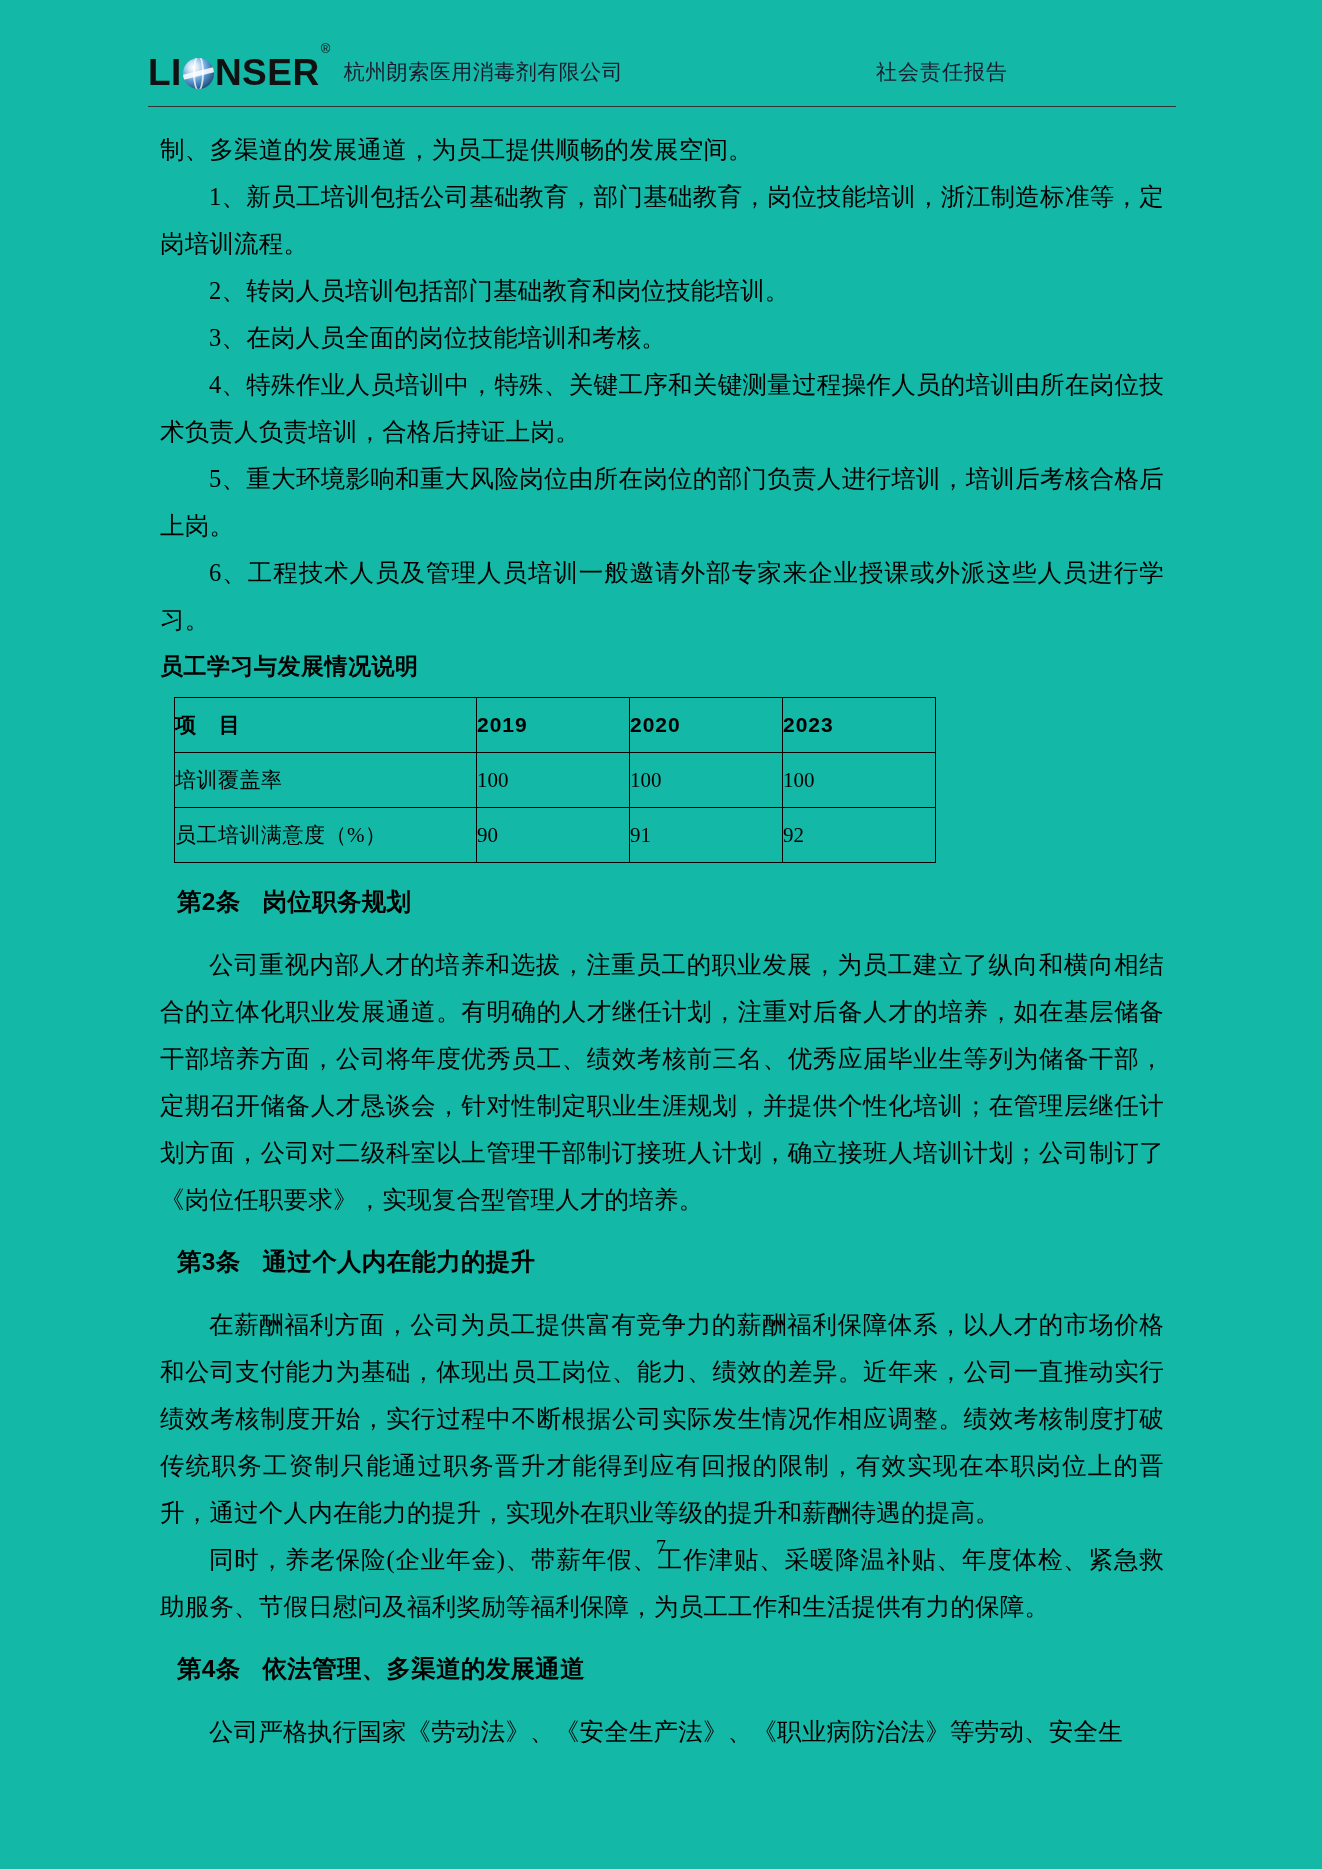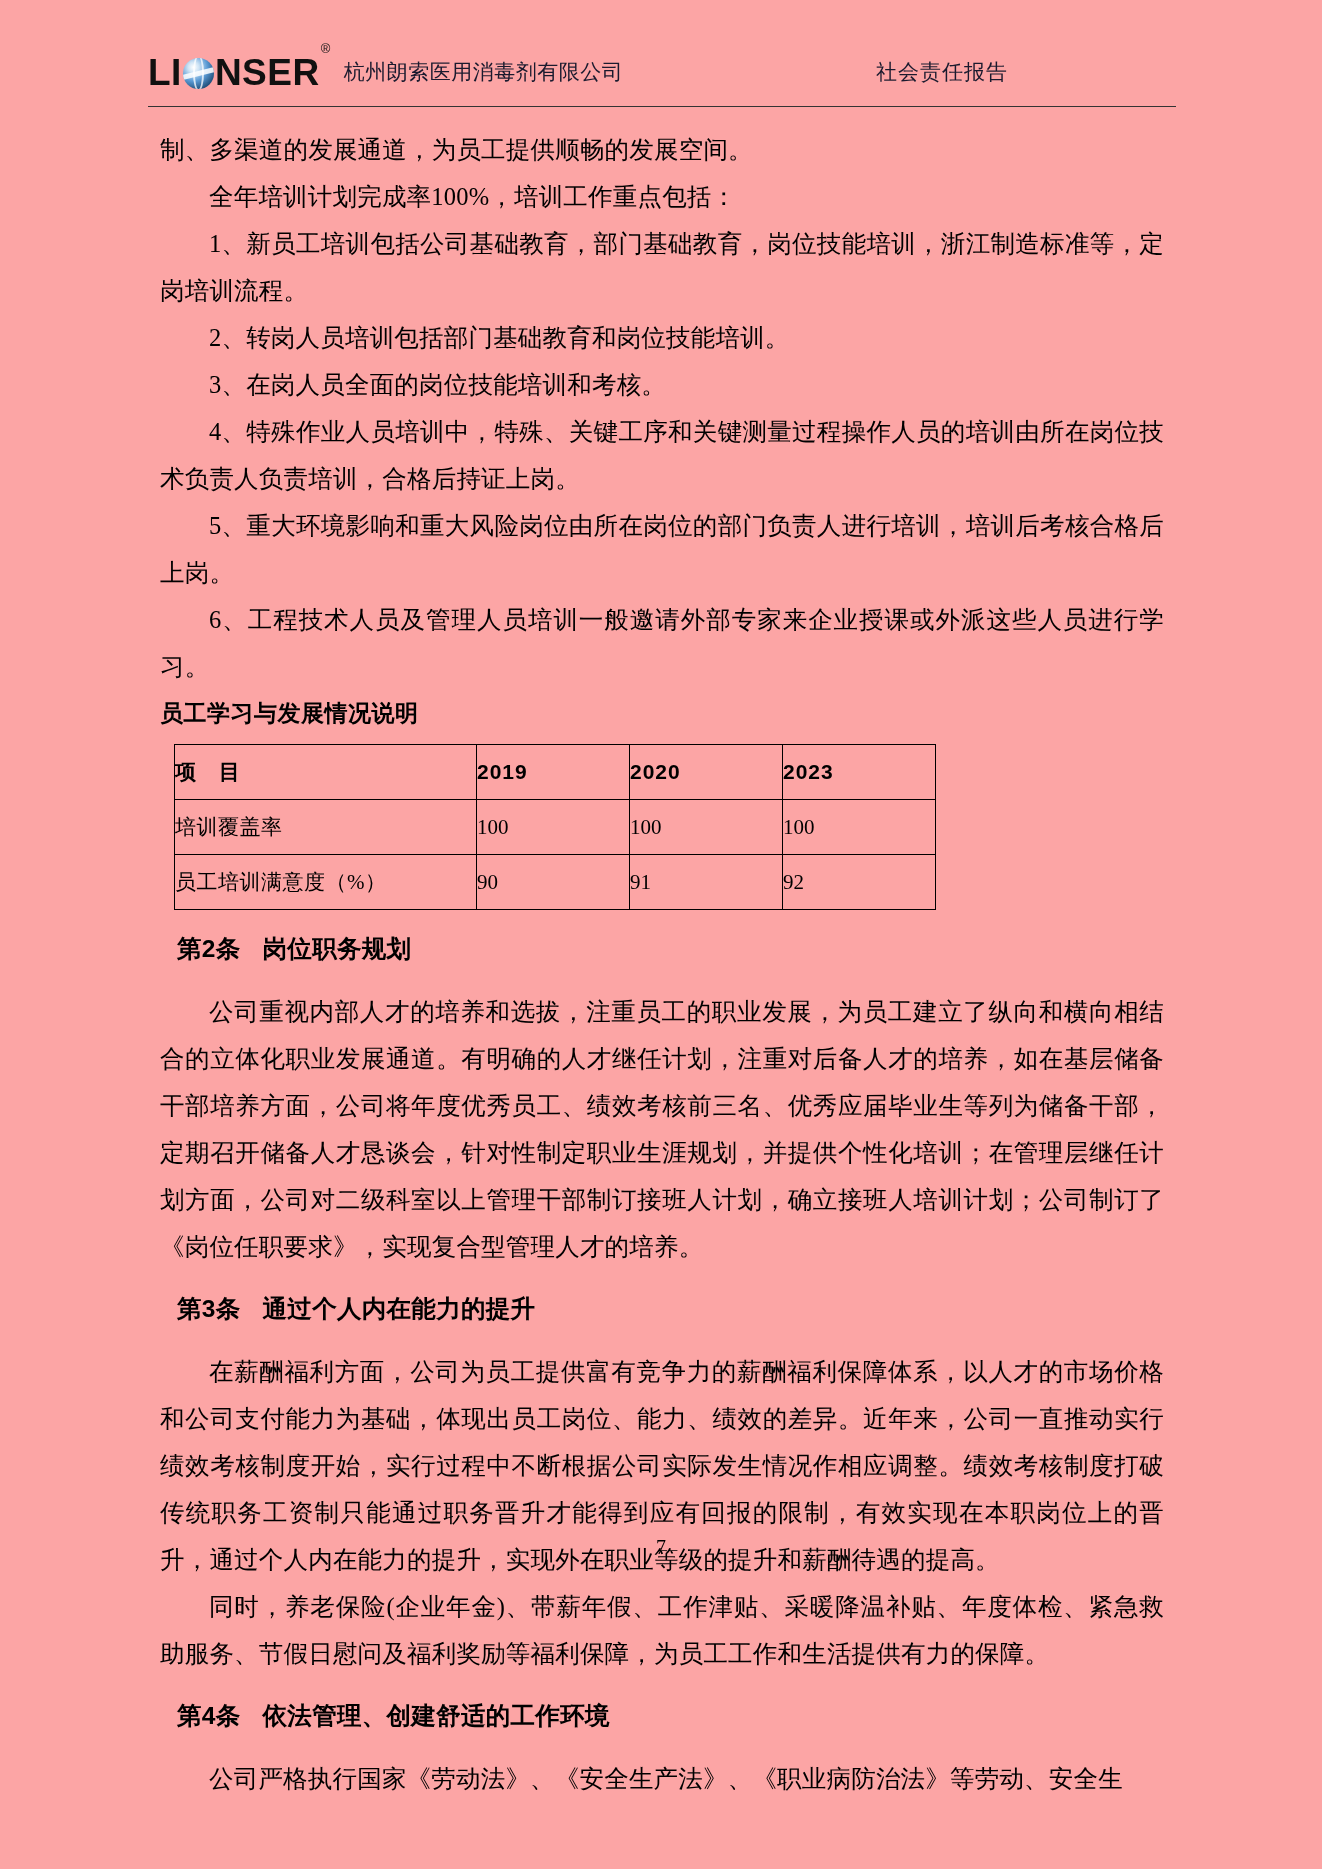--- a/index.html
+++ b/index.html
@@ -9,21 +9,21 @@
   }
   body {
     font-family: "Liberation Serif", "DejaVu Serif", serif;
     color: #000000;
   }
   .page {
     position: relative;
     width: 1322px;
     height: 1869px;
     margin: 0 auto;
-    background: #fca5a5;
+    background: #14b8a6;
     box-sizing: border-box;
     overflow: hidden;
   }
 
   
   .header {
     position: absolute;
     left: 148px;
     top: 38px;
     width: 1028px;
@@ -204,21 +204,20 @@
       <span class="company-name">杭州朗索医用消毒剂有限公司</span>
     </div>
     <div class="header-right">社会责任报告</div>
   </div>
   <div class="header-rule"></div>
 
   <div class="content">
 
     <p class="body">制、多渠道的发展通道，为员工提供顺畅的发展空间。</p>
 
-    <p class="body indent">全年培训计划完成率100%，培训工作重点包括：</p>
 
     <p class="body indent">1、新员工培训包括公司基础教育，部门基础教育，岗位技能培训，浙江制造标准等，定岗培训流程。</p>
     <p class="body indent">2、转岗人员培训包括部门基础教育和岗位技能培训。</p>
     <p class="body indent">3、在岗人员全面的岗位技能培训和考核。</p>
     <p class="body indent">4、特殊作业人员培训中，特殊、关键工序和关键测量过程操作人员的培训由所在岗位技术负责人负责培训，合格后持证上岗。</p>
     <p class="body indent">5、重大环境影响和重大风险岗位由所在岗位的部门负责人进行培训，培训后考核合格后上岗。</p>
     <p class="body indent">6、工程技术人员及管理人员培训一般邀请外部专家来企业授课或外派这些人员进行学习。</p>
 
     <p class="table-title">员工学习与发展情况说明</p>
     <table class="data">
@@ -252,20 +251,20 @@
       </tbody>
     </table>
 
     <h3 class="section"><span>第2条</span><span class="sec-gap"></span><span>岗位职务规划</span></h3>
     <p class="body indent">公司重视内部人才的培养和选拔，注重员工的职业发展，为员工建立了纵向和横向相结合的立体化职业发展通道。有明确的人才继任计划，注重对后备人才的培养，如在基层储备干部培养方面，公司将年度优秀员工、绩效考核前三名、优秀应届毕业生等列为储备干部，定期召开储备人才恳谈会，针对性制定职业生涯规划，并提供个性化培训；在管理层继任计划方面，公司对二级科室以上管理干部制订接班人计划，确立接班人培训计划；公司制订了《岗位任职要求》，实现复合型管理人才的培养。</p>
 
     <h3 class="section"><span>第3条</span><span class="sec-gap"></span><span>通过个人内在能力的提升</span></h3>
     <p class="body indent">在薪酬福利方面，公司为员工提供富有竞争力的薪酬福利保障体系，以人才的市场价格和公司支付能力为基础，体现出员工岗位、能力、绩效的差异。近年来，公司一直推动实行绩效考核制度开始，实行过程中不断根据公司实际发生情况作相应调整。绩效考核制度打破传统职务工资制只能通过职务晋升才能得到应有回报的限制，有效实现在本职岗位上的晋升，通过个人内在能力的提升，实现外在职业等级的提升和薪酬待遇的提高。</p>
     <p class="body indent">同时，养老保险(企业年金)、带薪年假、工作津贴、采暖降温补贴、年度体检、紧急救助服务、节假日慰问及福利奖励等福利保障，为员工工作和生活提供有力的保障。</p>
 
-    <h3 class="section"><span>第4条</span><span class="sec-gap"></span><span>依法管理、创建舒适的工作环境</span></h3>
+    <h3 class="section"><span>第4条</span><span class="sec-gap"></span><span>依法管理、多渠道的发展通道</span></h3>
     <p class="body indent">公司严格执行国家《劳动法》、《安全生产法》、《职业病防治法》等劳动、安全生</p>
 
   </div>
 
   <div class="page-number">7</div>
 
 </div>
 
 </body></html>

